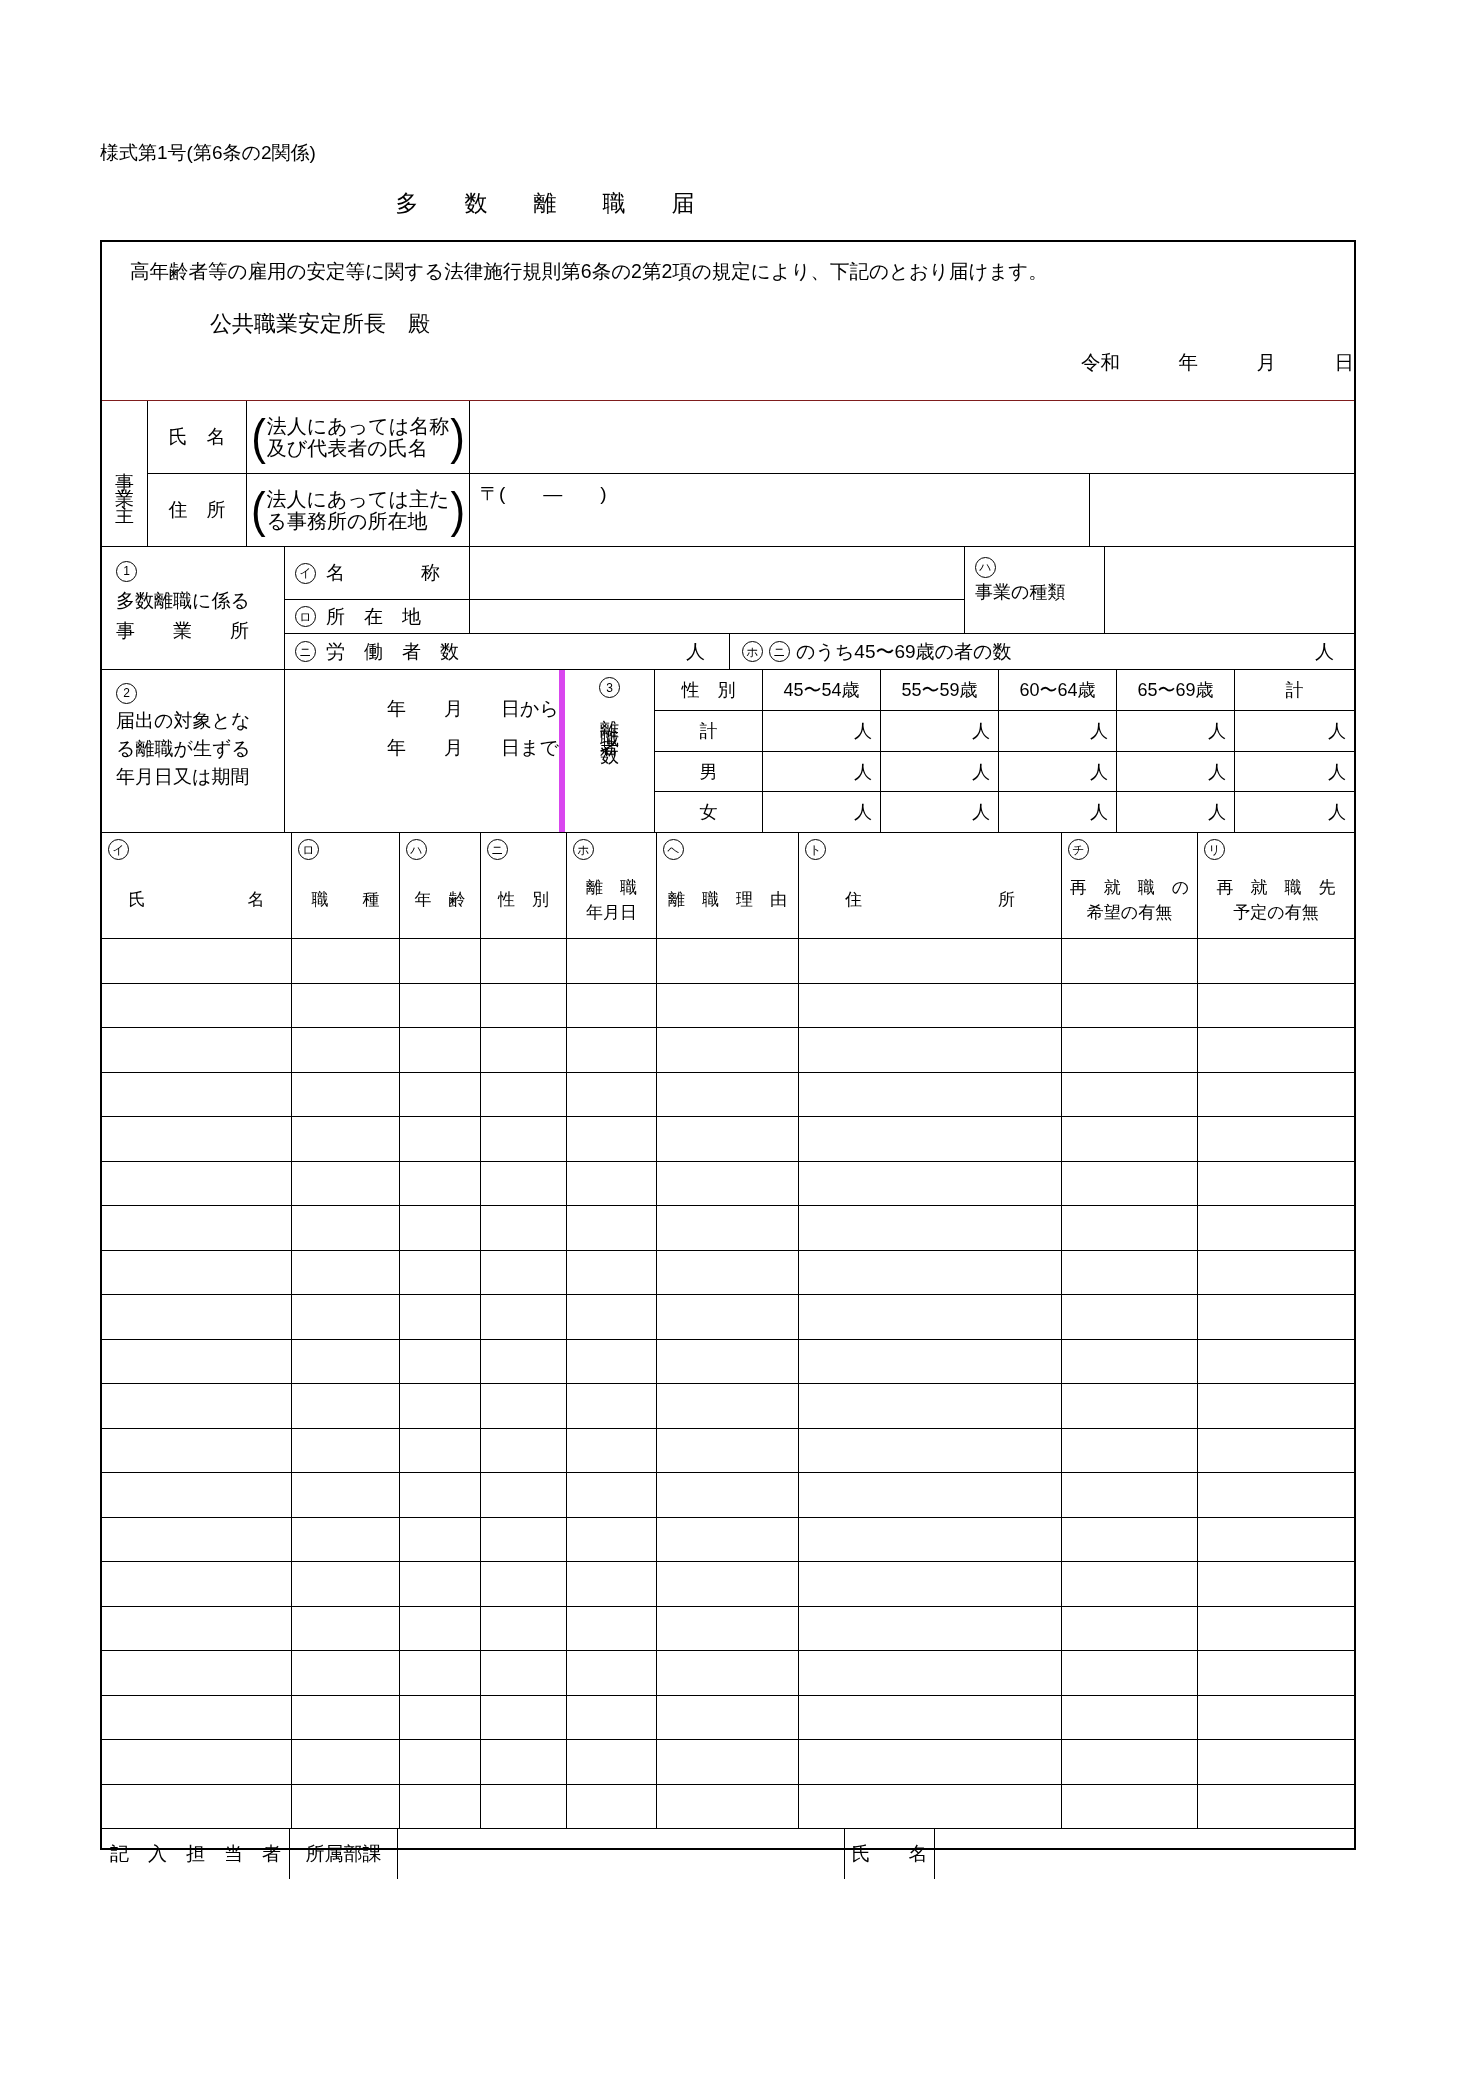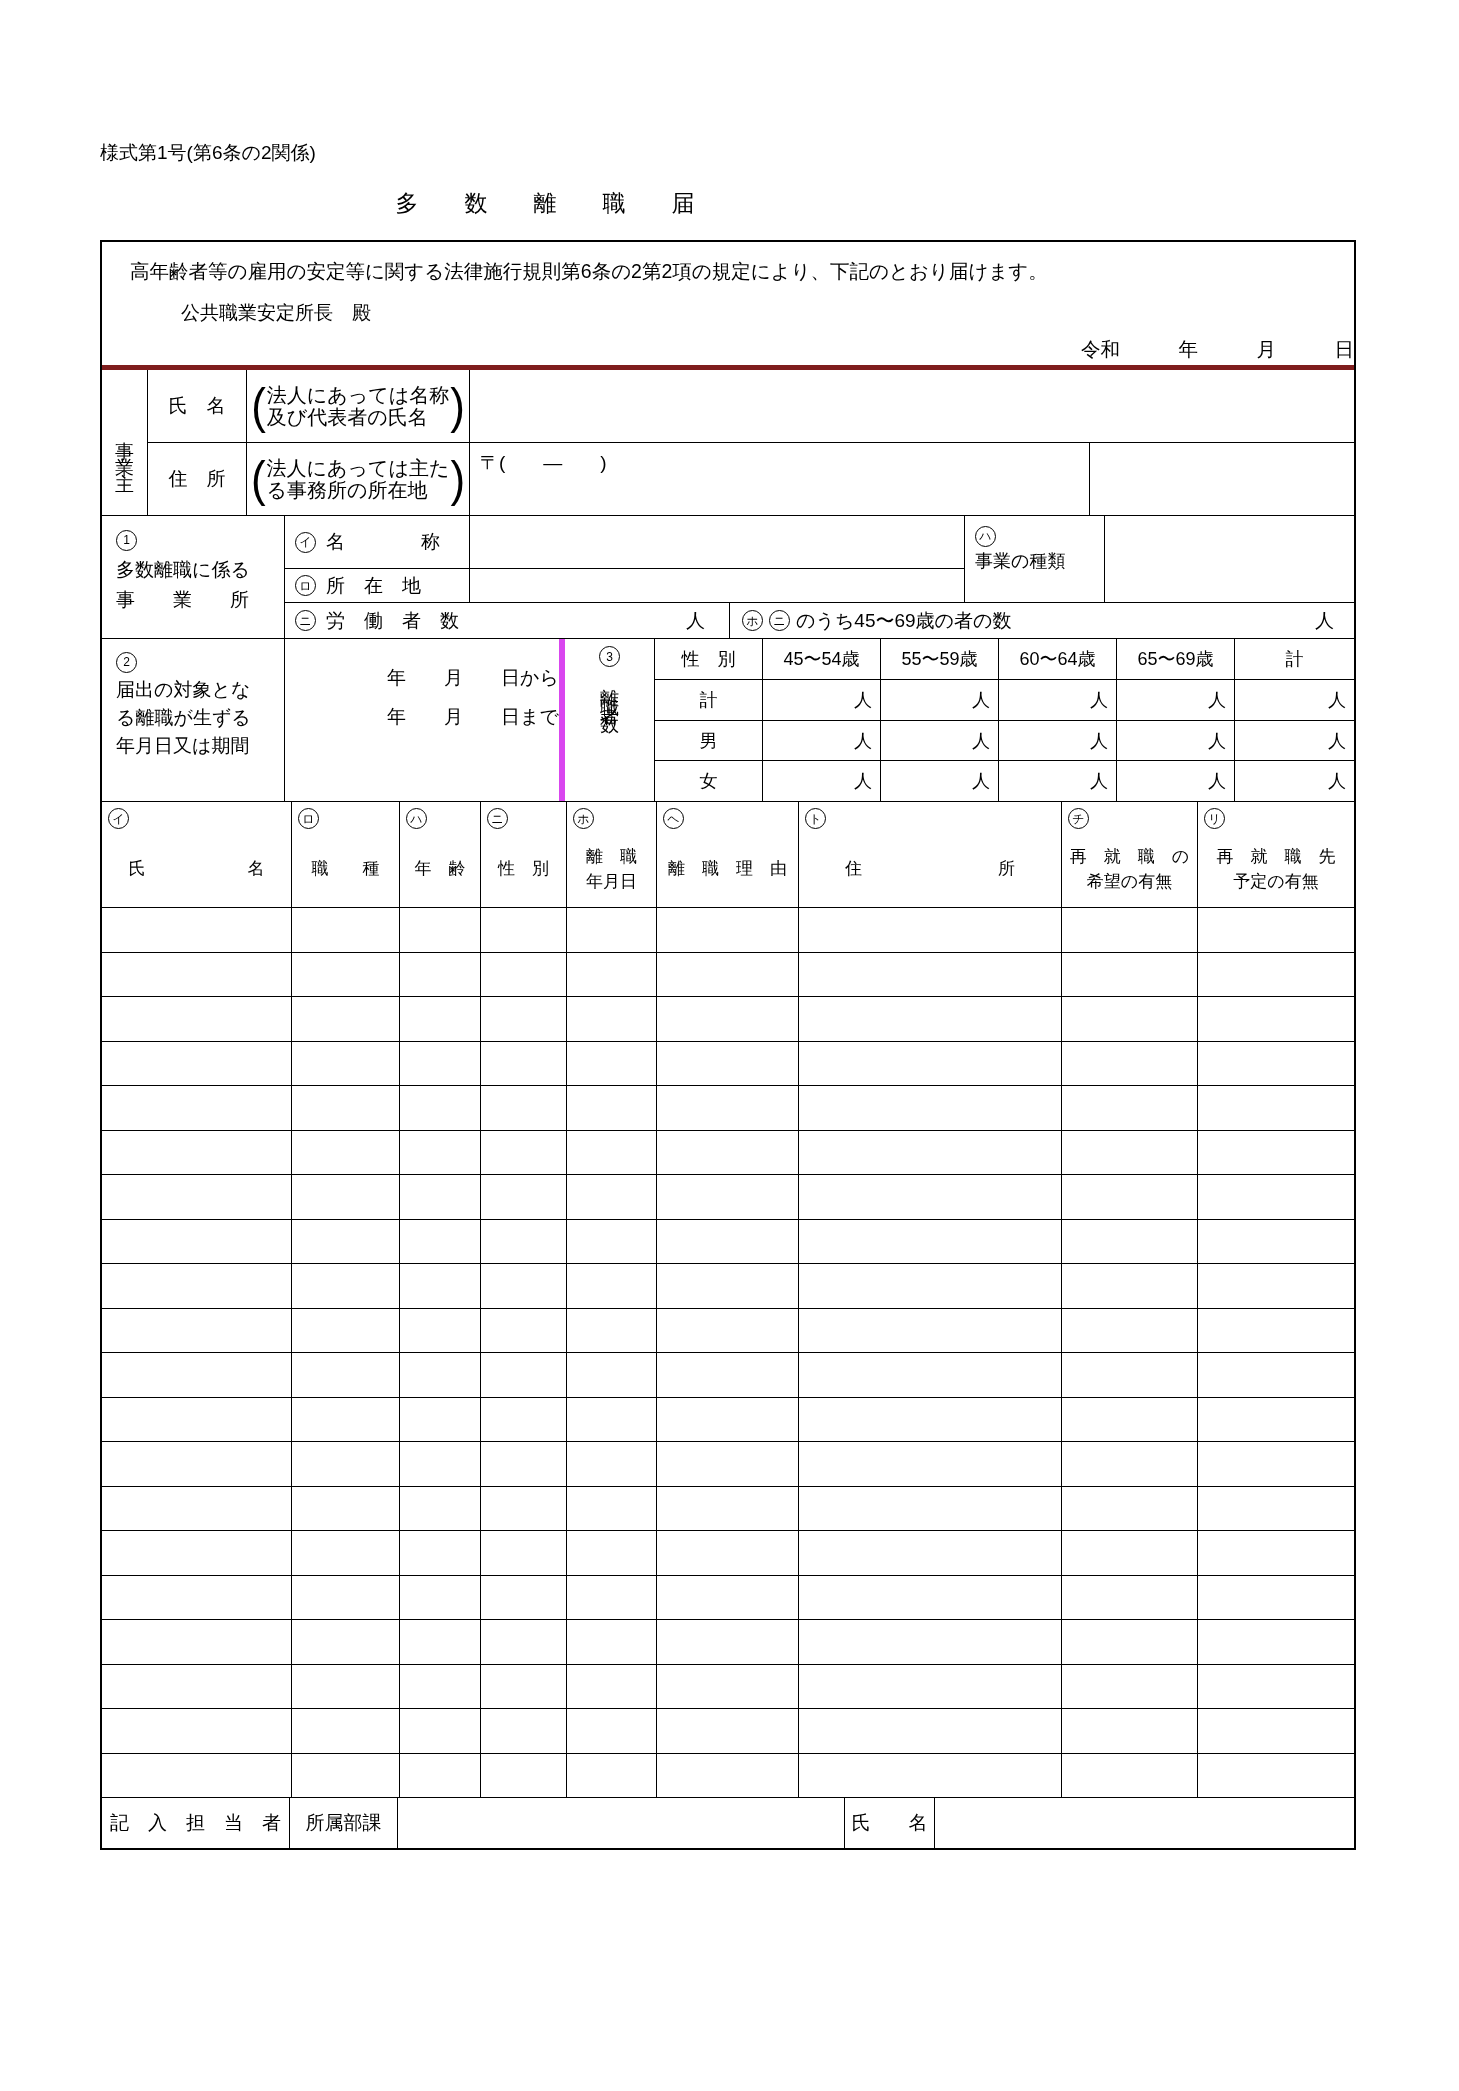--- a/index.html
+++ b/index.html
@@ -18,23 +18,23 @@
   .form {
     position: absolute; left: 100px; top: 240px;
     width: 1256px; height: 1610px;
     border: 2px solid #000;
     display: flex; flex-direction: column;
     font-size: 19px;
   }
   section { flex: none; }
 
   
-  .sec-header { height: 128px; border-bottom: 5px solid #7f1d1d; padding-top: 16px; }
+  .sec-header { height: 159px; border-bottom: 1px solid #7f1d1d; padding-top: 16px; }
   .decl      { padding-left: 28px; font-size: 19.5px; white-space: nowrap; }
-  .addressee { padding-left: 79px; margin-top: 15px; font-size: 19px; white-space: nowrap; }
+  .addressee { padding-left: 108px; margin-top: 24px; font-size: 22px; white-space: nowrap; }
   .dateline  { text-align: right; margin-top: 10px; font-size: 19.5px; white-space: nowrap; }
 
   
   .sec-employer { height: 146px; border-bottom: 1px solid #000; display: flex; }
   .vlabel {
     width: 46px; border-right: 1px solid #000;
     display: flex; align-items: center; justify-content: center;
     writing-mode: vertical-rl; text-orientation: upright;
     letter-spacing: 16px; font-size: 19px; padding-top: 14px;
   }

